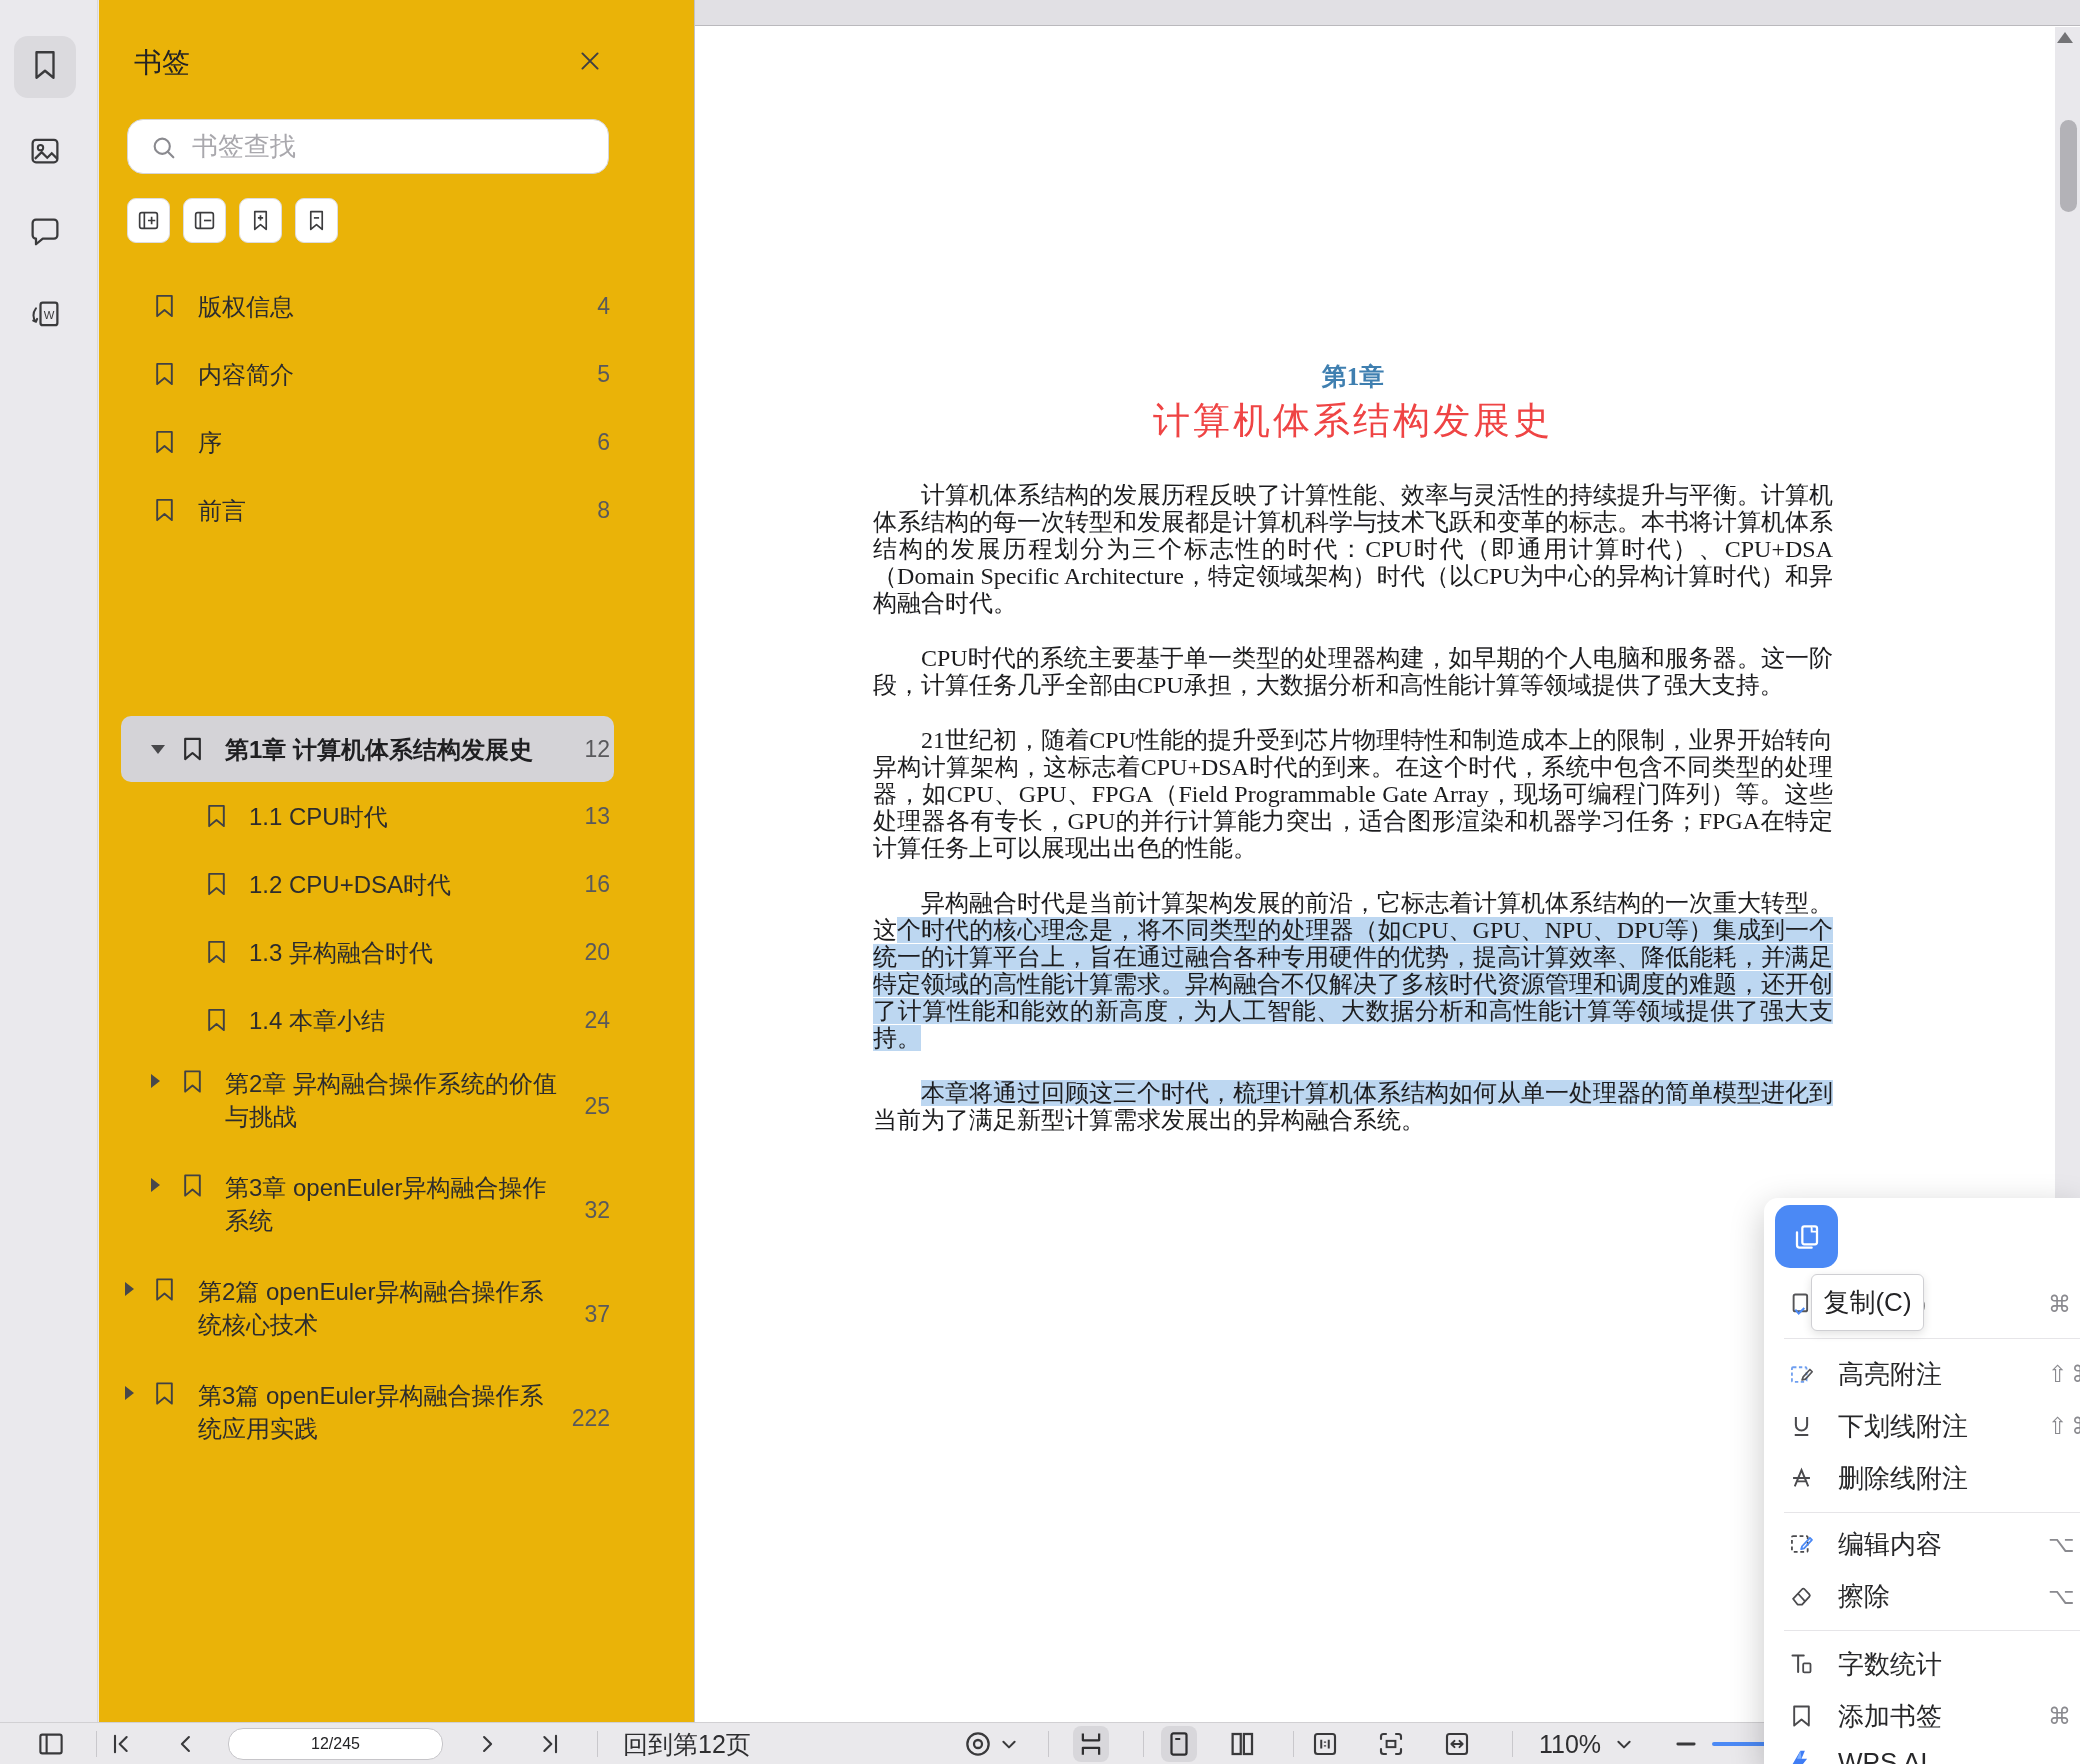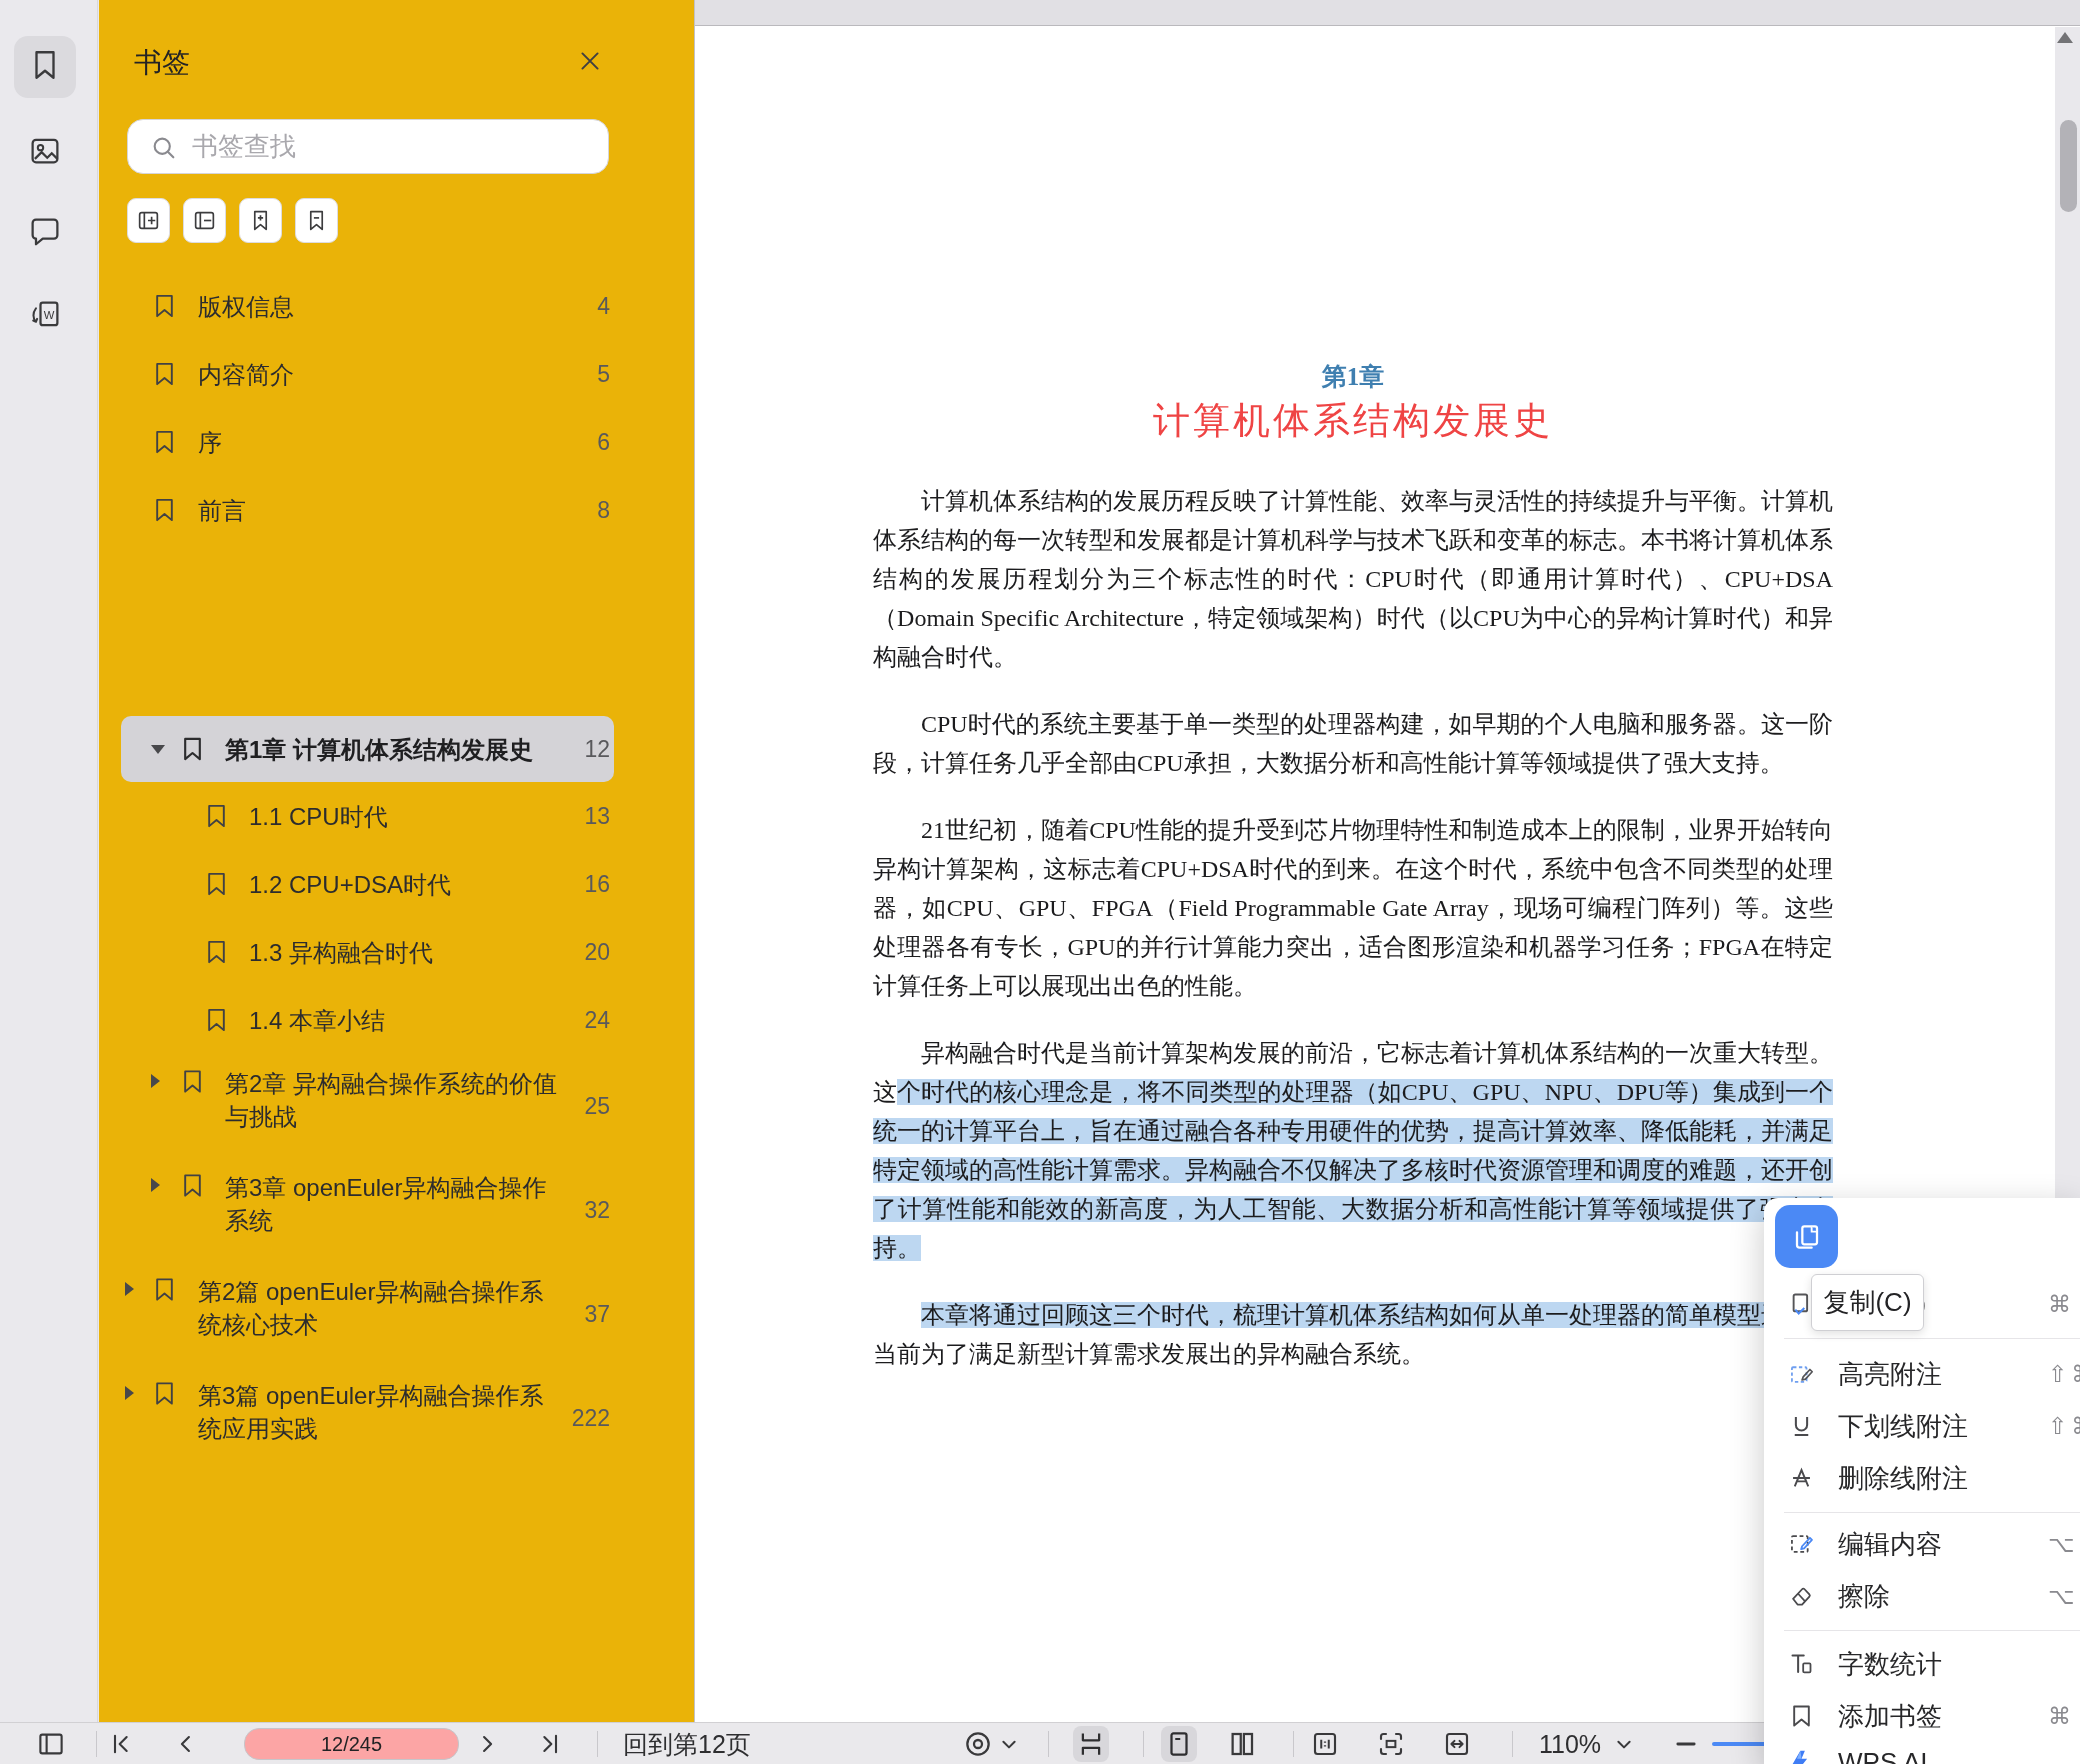--- a/index.html
+++ b/index.html
@@ -41,39 +41,39 @@
   
   #docarea{position:absolute;left:694px;top:0;right:0;bottom:0;background:#fff;border-left:1px solid #c2c1c5;}
   #doc-topstrip{position:absolute;left:0;right:0;top:0;height:26px;background:#e1e0e4;border-bottom:1px solid #bab9bd;}
   #gutter{position:absolute;right:0;top:27px;width:25px;bottom:42px;background:#e9e8ec;}
   #scroll-up{position:absolute;right:7px;top:5px;width:0;height:0;border-left:8px solid transparent;border-right:8px solid transparent;border-bottom:11px solid #737376;}
   #scroll-thumb{position:absolute;right:3px;top:93px;width:17px;height:92px;background:#b3b2b7;border-radius:9px;}
 
   #content{position:absolute;left:178px;top:362px;width:960px;font-family:"Liberation Serif","DejaVu Serif",serif;color:#1c1c1e;}
   #chap-no{font-size:25px;line-height:30px;text-align:center;color:#3f7fb0;margin:0 0 6px 0;}
   #chap-title{font-size:37px;line-height:46px;letter-spacing:3px;text-align:center;color:#ef4444;margin:0 0 38px 0;font-weight:normal;}
-  #content p{font-size:24px;line-height:39px;text-align:justify;text-indent:2em;margin:0 0 28px 0;}
+  #content p{font-size:24px;line-height:27px;text-align:justify;text-indent:2em;margin:0 0 28px 0;}
   .selhl{background:#bdd7f1;}
 
   
   #menu{position:absolute;left:1764px;top:1198px;width:316px;height:566px;background:#fff;border-top-left-radius:14px;box-shadow:0 10px 34px rgba(0,0,0,.22);overflow:hidden;z-index:20;}
   .mrow{position:absolute;left:0;width:100%;height:52px;}
   .mrow .mic{position:absolute;left:24px;top:50%;transform:translateY(-50%);width:27px;height:27px;}
   .mrow .ml{position:absolute;left:74px;top:50%;transform:translateY(-50%);font-size:26px;color:#272729;white-space:nowrap;}
   .mrow .ms{position:absolute;left:284px;top:50%;transform:translateY(-50%);font-size:23px;color:#8a8a8f;letter-spacing:4px;white-space:nowrap;}
   .msep{position:absolute;left:20px;right:0;height:1px;background:#e6e5e8;}
   #copy-btn{position:absolute;left:1775px;top:1205px;width:63px;height:63px;background:#4b89f5;border-radius:15px;display:flex;align-items:center;justify-content:center;z-index:30;}
   #copy-tip{position:absolute;left:1811px;top:1274px;width:113px;height:57px;background:#fff;border:1px solid #cfcfd3;border-radius:6px;box-shadow:0 3px 10px rgba(0,0,0,.12);z-index:31;
     display:flex;align-items:center;justify-content:center;font-size:26px;color:#232325;white-space:nowrap;}
 
   
   #bottombar{position:absolute;left:0;right:0;bottom:0;height:42px;background:#eae9ec;border-top:1px solid #d1d0d3;z-index:10;}
   .bb{position:absolute;top:50%;transform:translateY(-50%);display:flex;align-items:center;justify-content:center;}
   .bsep{position:absolute;top:8px;width:1px;height:26px;background:#c9c8cc;}
-  #pagebox{position:absolute;left:244px;top:5px;width:215px;height:32px;background:#fca5a5;border:1px solid #c6c5c9;border-radius:15px;display:flex;align-items:center;justify-content:center;font-size:20px;color:#232325;}
+  #pagebox{position:absolute;left:228px;top:5px;width:215px;height:32px;background:#ffffff;border:1px solid #c6c5c9;border-radius:15px;display:flex;align-items:center;justify-content:center;font-size:16px;color:#232325;}
   .bbsel{position:absolute;top:3px;width:36px;height:36px;background:#d8d7db;border-radius:8px;}
   #backlbl{position:absolute;left:623px;top:50%;transform:translateY(-50%);font-size:25px;color:#2e2e30;white-space:nowrap;}
   #zoomlbl{position:absolute;left:1539px;top:50%;transform:translateY(-50%);font-size:25px;color:#2e2e30;}
   #slider{position:absolute;left:1712px;top:19px;width:88px;height:4px;background:#4b89f5;border-radius:2px;}
 </style>
 </head>
 <body>
 
 <div id="iconstrip">
   <div class="stripbtn active" style="top:36px">

